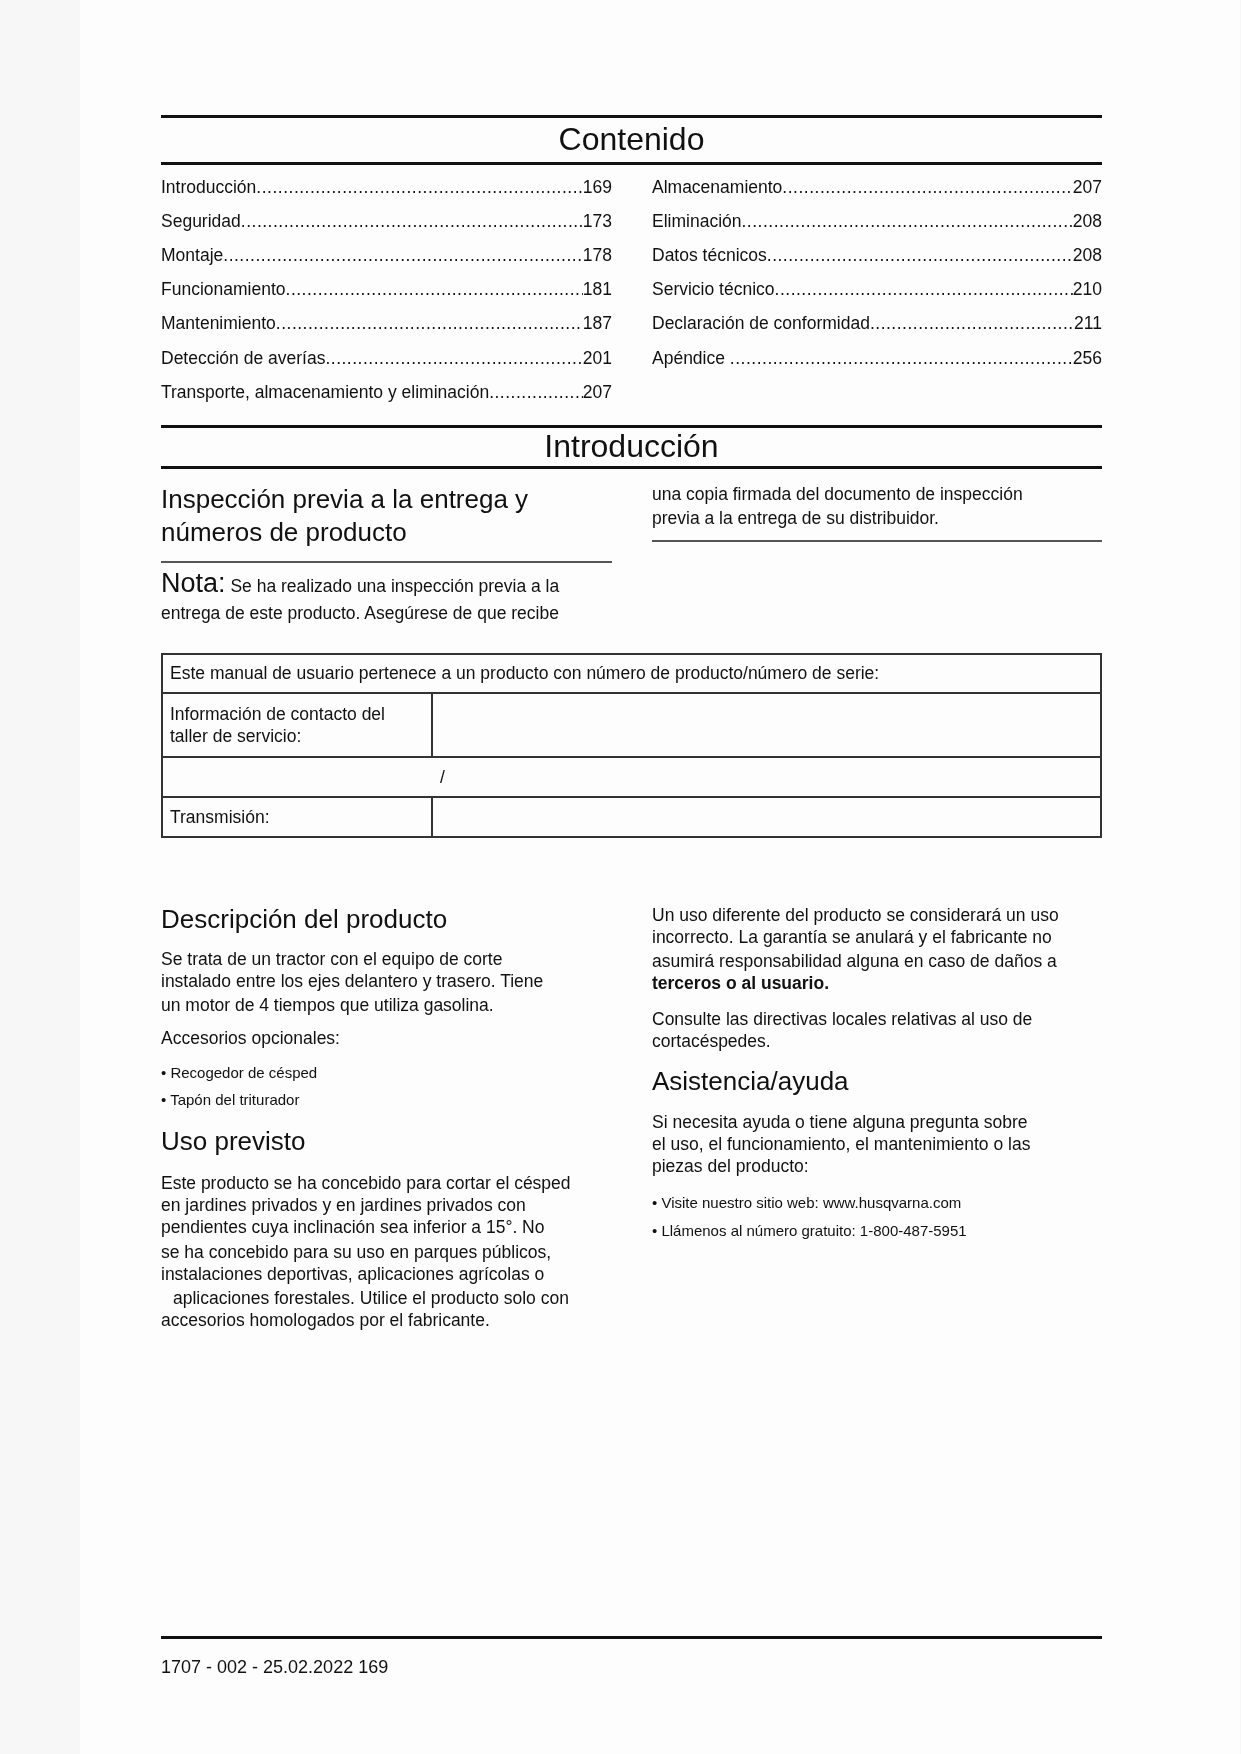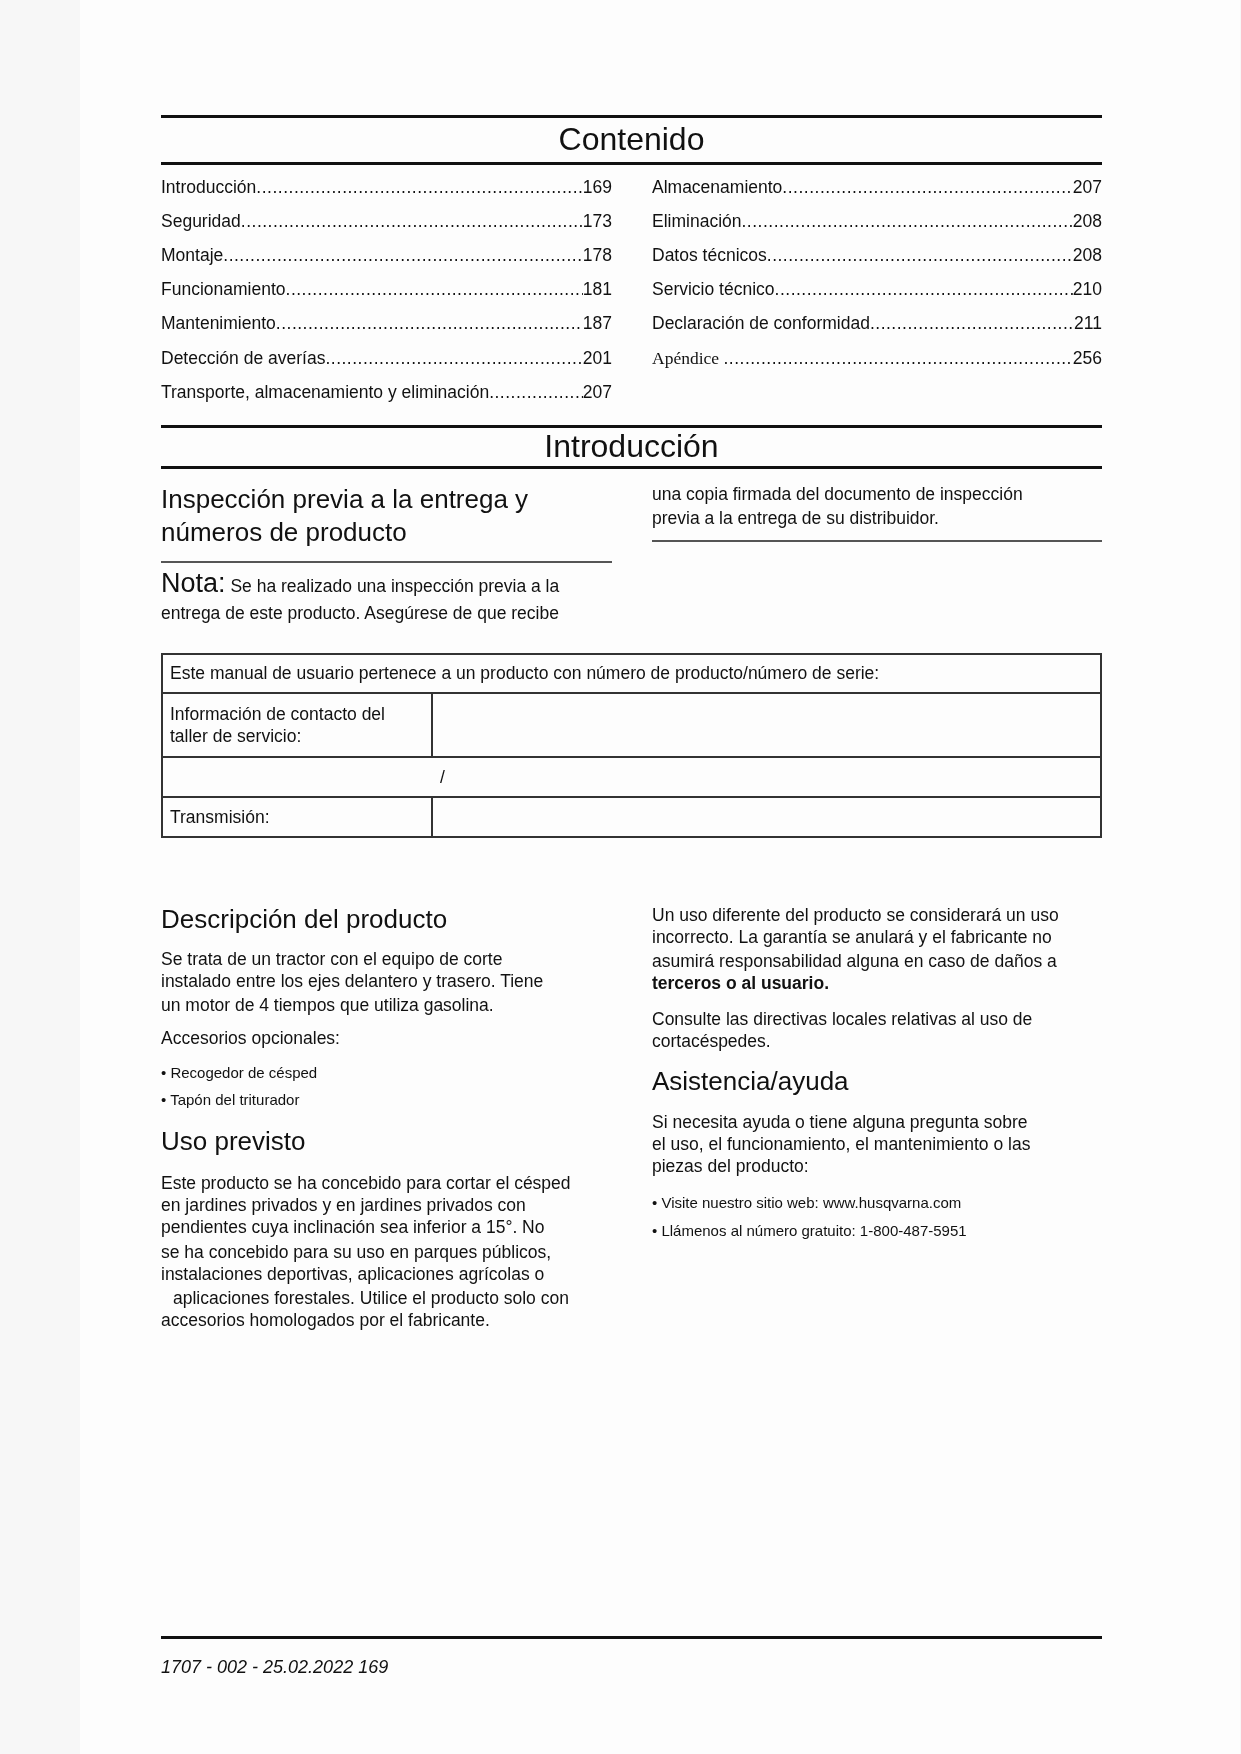--- a/index.html
+++ b/index.html
@@ -85,21 +85,21 @@
     <span class="lbl">Servicio técnico</span>
     <span class="dots"></span>
     <span class="pg">210</span>
   </div>
 <div class="toc" style="left:652px;top:313px;width:450px;">
     <span class="lbl">Declaración de conformidad</span>
     <span class="dots"></span>
     <span class="pg">211</span>
   </div>
 <div class="toc" style="left:652px;top:348px;width:450px;">
-    <span class="lbl" style="white-space:pre;font-family:Liberation Serif, serif;">Apéndice </span>
+    <span class="lbl" style="white-space:pre;">Apéndice </span>
     <span class="dots"></span>
     <span class="pg">256</span>
   </div>
 
 <div class="rule" style="left:161px;top:425px;width:941px;"></div>
 <div class="h-center" style="top:428px;">Introducción</div>
 <div class="rule" style="left:161px;top:466px;width:941px;"></div>
 
 <div class="h2" style="left:161px;top:483px;">Inspección previa a la entrega y</div>
 <div class="h2" style="left:161px;top:516px;">números de producto</div>
@@ -155,13 +155,13 @@
 <div class="p" style="left:652px;top:1030px;">cortacéspedes.</div>
 
 <div class="h2" style="left:652px;top:1065px;">Asistencia/ayuda</div>
 <div class="p" style="left:652px;top:1111px;text-align:center;">Si necesita ayuda o tiene alguna pregunta sobre</div>
 <div class="p" style="left:652px;top:1133px;">el uso, el funcionamiento, el mantenimiento o las</div>
 <div class="p" style="left:652px;top:1155px;">piezas del producto:</div>
 <div class="bul" style="left:652px;top:1192px;">• <span>Visite nuestro sitio web: www.husqvarna.com</span></div>
 <div class="bul" style="left:652px;top:1220px;">• <span>Llámenos al número gratuito: 1-800-487-5951</span></div>
 
 <div class="rule" style="left:161px;top:1636px;width:941px;"></div>
-<div class="p" style="left:161px;top:1656px;font-size:18px;font-style:italic;"><span>1707 - 002 - 25.02.2022</span> <span>169</span></div>
+<div class="p" style="left:161px;top:1656px;font-size:18px;"><span>1707 - 002 - 25.02.2022</span> <span>169</span></div>
 
 </body></html>

